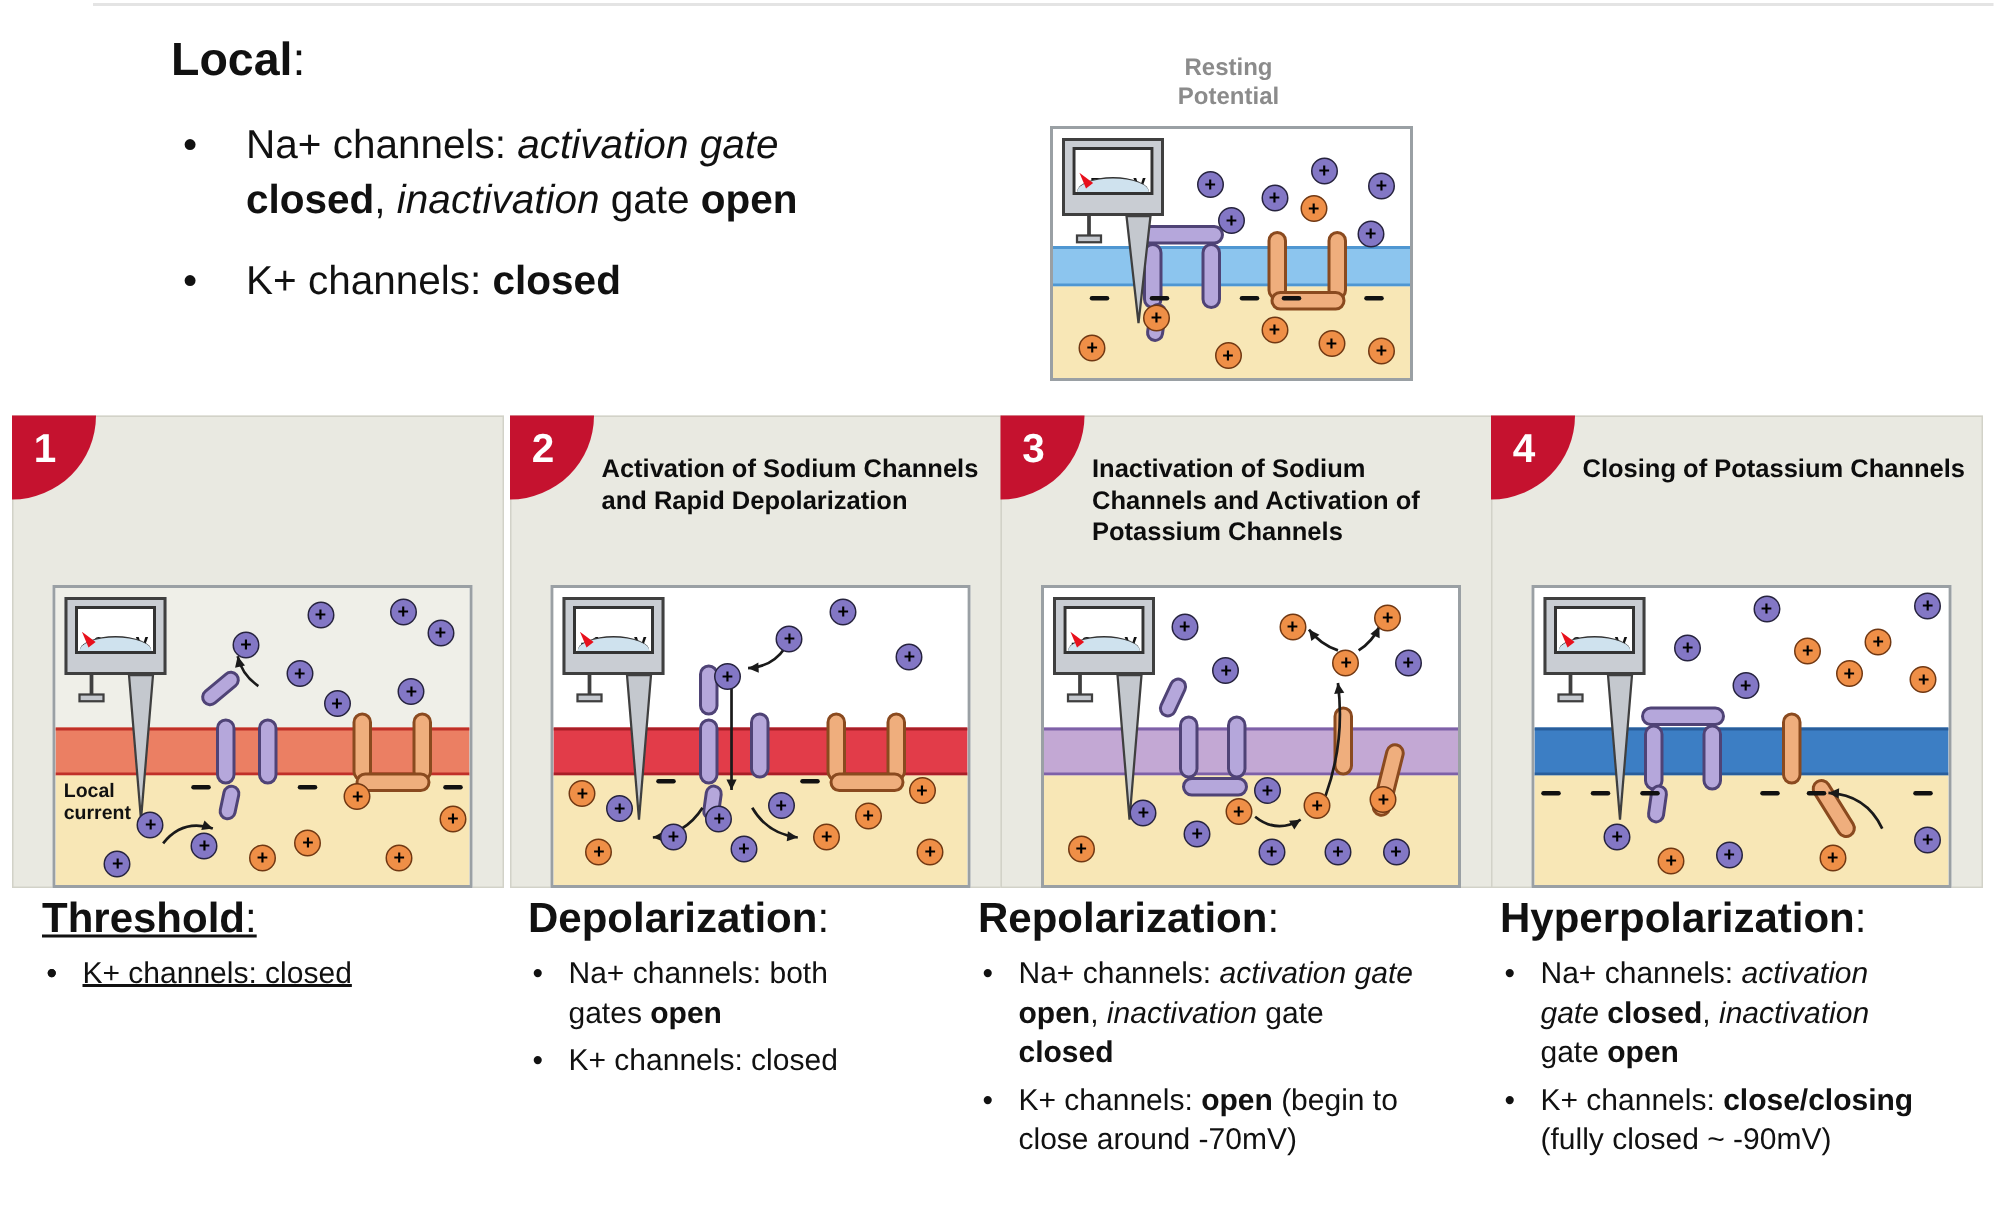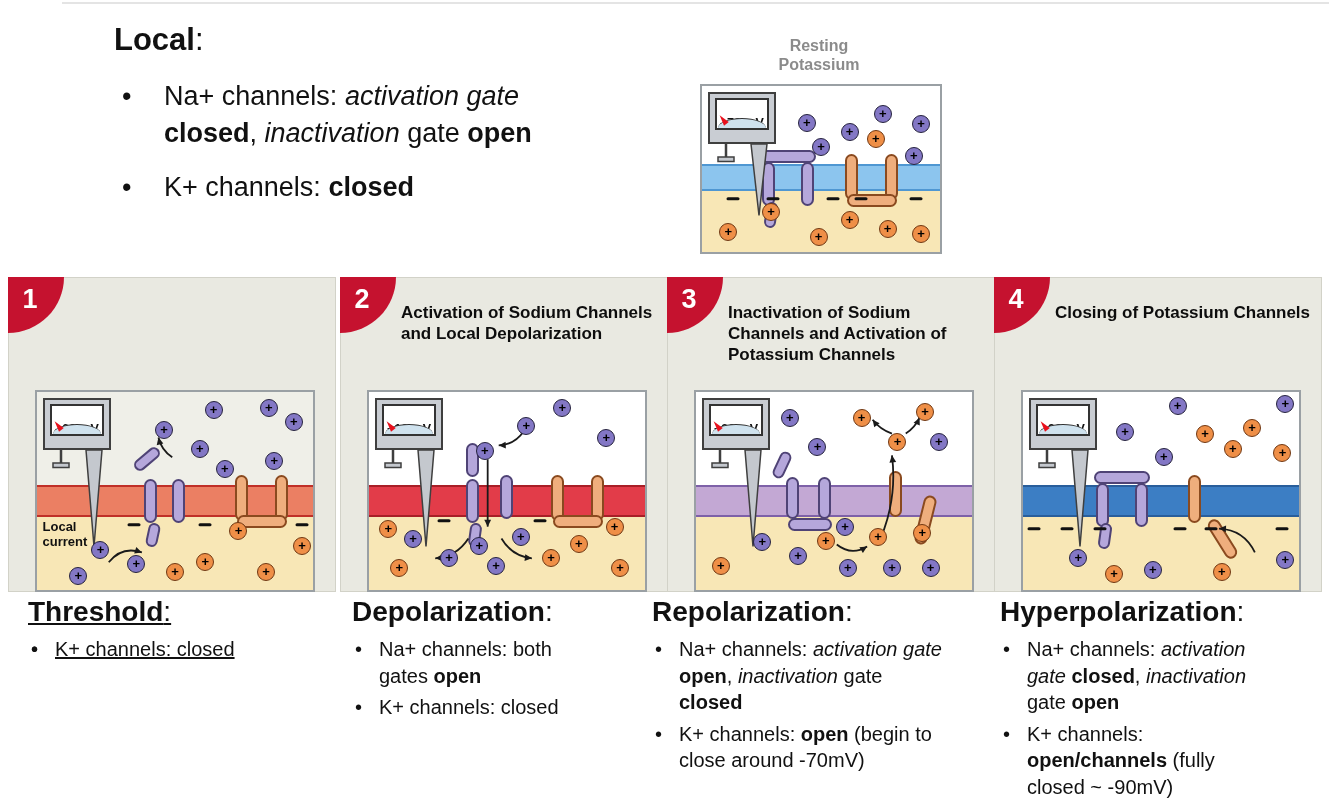--- a/index.html
+++ b/index.html
@@ -76,21 +76,21 @@
       <span><span>Na+ channels: </span><span class="si">activation gate</span><span> </span><span class="sb">closed</span><span>, </span><span class="si">inactivation</span><span> gate </span><span class="sb">open</span></span>
     </div>
     <div class="rest-bullet">
       <span class="marker">•</span>
       <span><span>K+ channels: </span><span class="sb">closed</span></span>
     </div>
   </div>
 
   <div class="resting-title">
     <div>Resting</div>
-    <div>Potassium</div>
+    <div>Potential</div>
   </div>
   <div class="diagram" id="resting-diagram" style="--na-fill: #b5a7db; --na-border: #4f4376; --k-fill: #efae7d; --k-border: #8a4a1f; --ionna-fill: #8377c5; --ionna-border: #26233e; --ionk-fill: #ef8f47; --ionk-border: #703813;">
       <div class="d-extra" style="background: rgb(255, 255, 255);"></div>
       <div class="d-mem" style="background: rgb(140, 197, 238); border-top: 2.5px solid rgb(79, 151, 210); border-bottom: 2.5px solid rgb(79, 151, 210);"></div>
       <div class="d-intra" style="background: rgb(248, 231, 182);"></div>
       <div class="chan" style="left: calc(36% - 28px); top: calc(47% - 14px);">
         <div class="capsule na" style="left: 2px; top: 12px; width: 13px; height: 44px;"></div>
         <div class="capsule na" style="left: 41px; top: 12px; width: 13px; height: 44px;"></div>
         <div class="capsule na" style="left: 0px; top: 0px; width: 56px; height: 13px;"></div>
         <div class="capsule na" style="left: 5px; top: 52px; width: 12px; height: 26px; transform: rotate(8deg);"></div>
@@ -195,21 +195,21 @@
         <span class="marker">•</span>
       </div>
       <div class="cap-bullet">
         <span class="marker">•</span>
         <span><span>K+ channels: closed</span></span>
       </div>
     </div>
   </div>
       <div class="panel" style="left: 340px; background: rgb(233, 233, 225);">
     <div class="badge" style="background: rgb(197, 18, 47);">2</div>
-    <div class="panel-title">Activation of Sodium Channels and Local Depolarization</div>
+    <div class="panel-title">Activation of Sodium Channels and Rapid Depolarization</div>
     <div class="diagram" style="--na-fill: #b5a7db; --na-border: #4f4376; --k-fill: #efae7d; --k-border: #8a4a1f; --ionna-fill: #8377c5; --ionna-border: #26233e; --ionk-fill: #ef8f47; --ionk-border: #703813;">
           <div class="d-extra" style="background: rgb(255, 255, 255);"></div>
           <div class="d-mem" style="background: rgb(226, 60, 73); border-top: 2.5px solid rgb(168, 31, 39); border-bottom: 2.5px solid rgb(168, 31, 39);"></div>
           <div class="d-intra" style="background: rgb(248, 231, 182);"></div>
           <div class="chan" style="left: calc(44% - 28px); top: calc(47% - 14px);">
             <div class="capsule na" style="left: 4px; top: -28px; width: 13px; height: 34px;"></div>
             <div class="capsule na" style="left: 4px; top: 8px; width: 13px; height: 44px;"></div>
             <div class="capsule na" style="left: 7px; top: 52px; width: 12px; height: 24px; transform: rotate(8deg);"></div>
             <div class="capsule na" style="left: 38px; top: 4px; width: 13px; height: 44px;"></div>
           </div>
@@ -392,18 +392,18 @@
   </div>
       <div class="caption c3">
     <div class="cap-heading"><span class="sb">Hyperpolarization</span><span>:</span></div>
     <div class="cap-bullets">
       <div class="cap-bullet">
         <span class="marker">•</span>
         <span><span>Na+ channels: </span><span class="si">activation gate</span><span> </span><span class="sb">closed</span><span>, </span><span class="si">inactivation</span><span> gate </span><span class="sb">open</span></span>
       </div>
       <div class="cap-bullet">
         <span class="marker">•</span>
-        <span><span>K+ channels: </span><span class="sb">open/channels</span><span> (fully closed ~ -90mV)</span></span>
+        <span><span>K+ channels: </span><span class="sb">close/closing</span><span> (fully closed ~ -90mV)</span></span>
       </div>
     </div>
   </div>
     </div>
 </div>
 
 </body></html>

